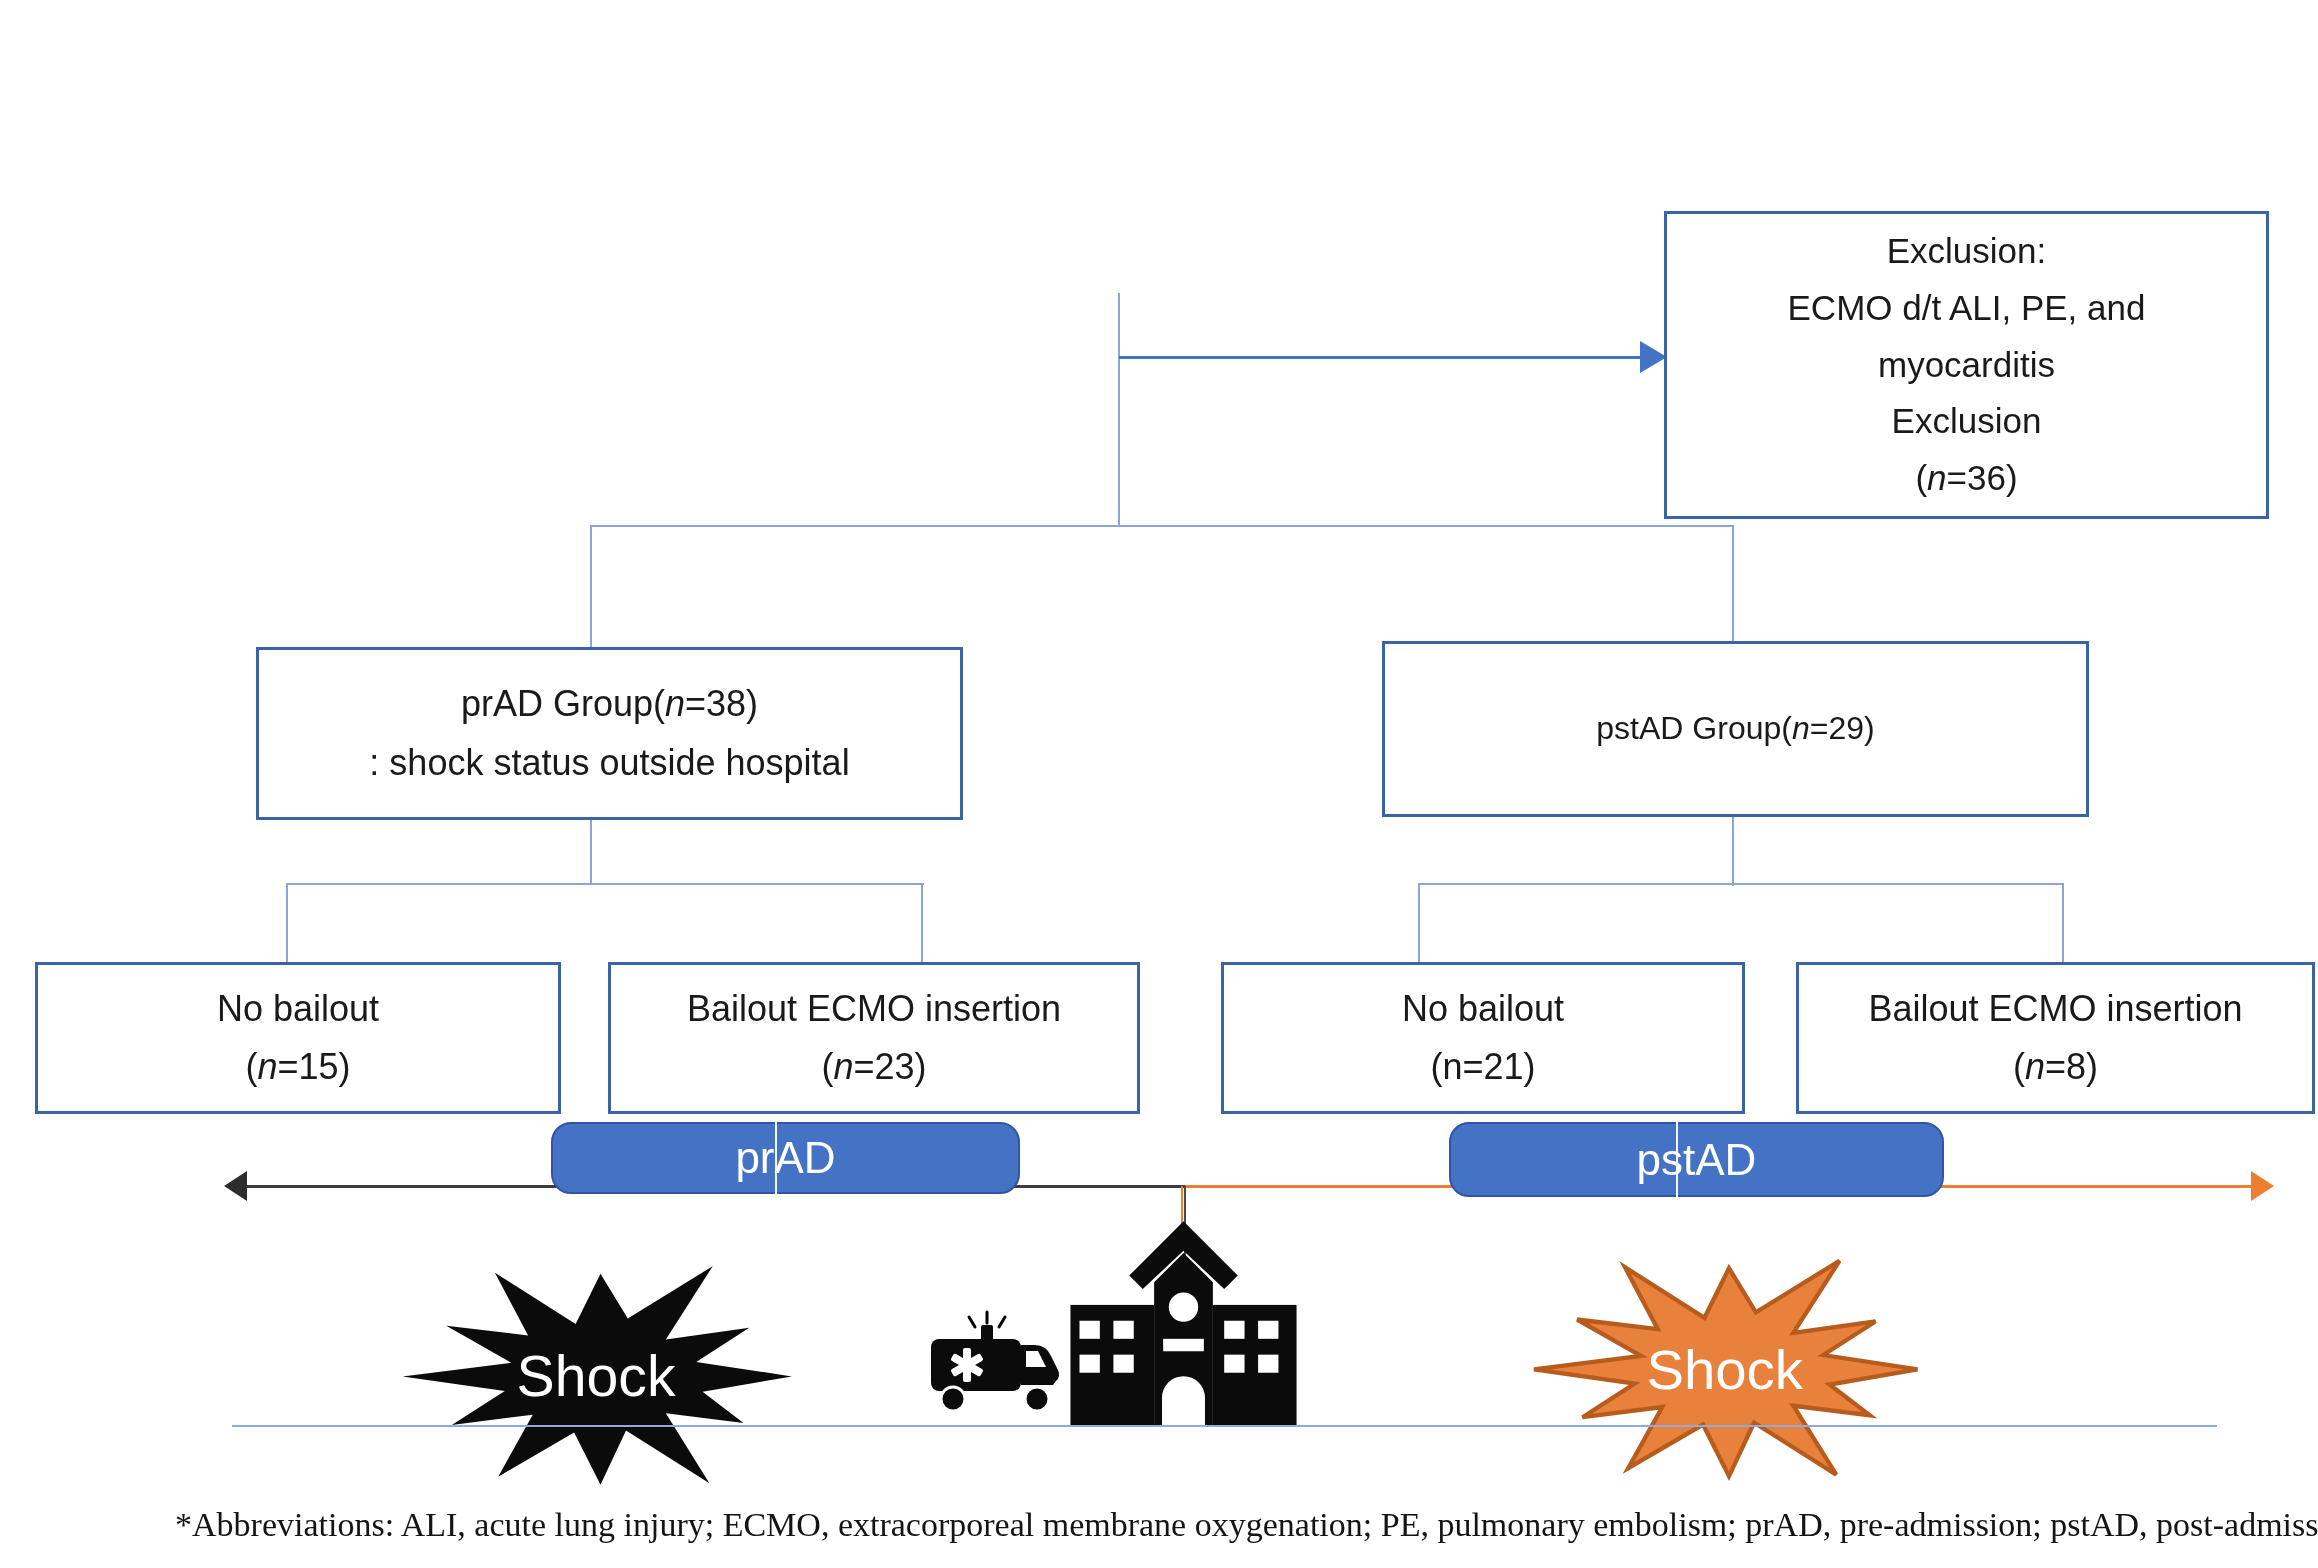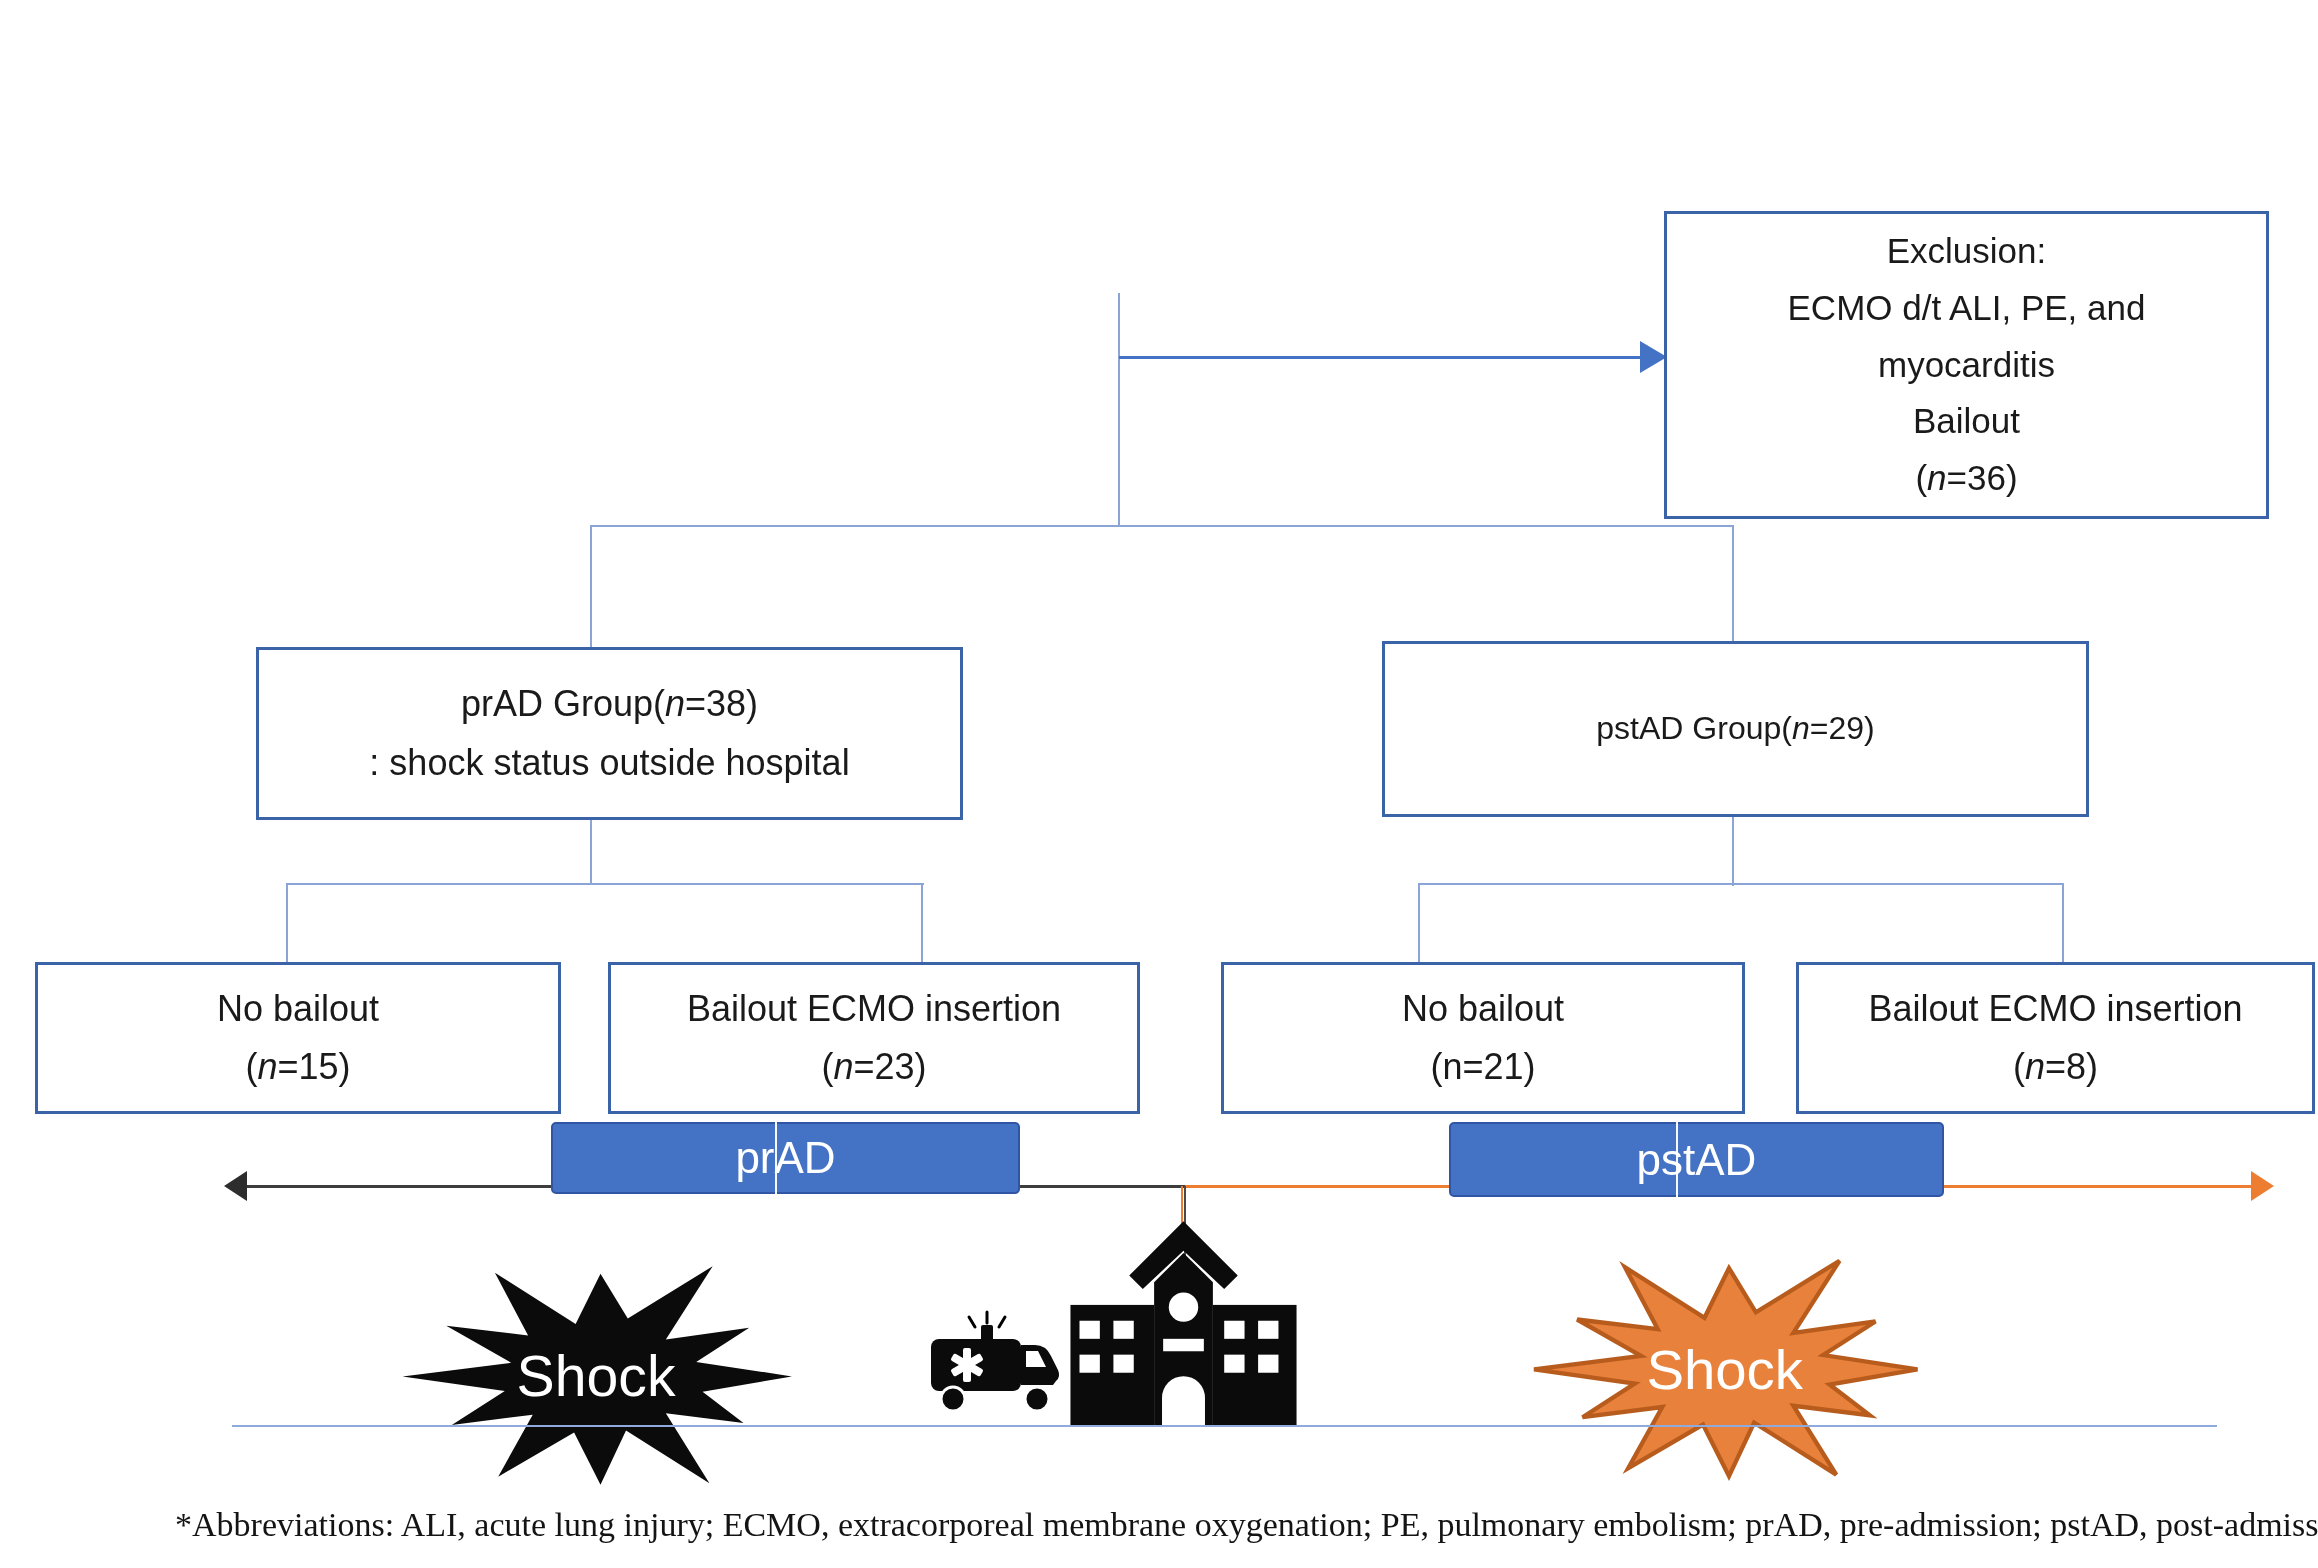--- a/index.html
+++ b/index.html
@@ -3,21 +3,21 @@
 <meta charset="utf-8">
 <style>
   html,body{margin:0;padding:0;background:#ffffff;}
   .stage{position:relative;width:2319px;height:1569px;background:#ffffff;overflow:hidden;
          font-family:"Liberation Sans","DejaVu Sans",sans-serif;color:#1a1a1a;}
   .box{position:absolute;background:#fff;border:3.2px solid #3b63a8;
        display:flex;flex-direction:column;justify-content:center;align-items:center;
        text-align:center;}
   .ln{line-height:1.62;white-space:nowrap;}
   .cn{position:absolute;background:#8aa5d6;}
-  .pill{position:absolute;background:#4472C4;border:2.4px solid #2f55a4;border-radius:5px;
+  .pill{position:absolute;background:#4472C4;border:2.4px solid #2f55a4;border-radius:20px;
         color:#ffffff;display:flex;align-items:center;justify-content:center;font-size:44px;}
   .tl{position:absolute;}
   .tri{position:absolute;width:0;height:0;}
   .whiteline{position:absolute;width:2.4px;background:rgba(255,255,255,.95);}
   .footnote{position:absolute;font-family:"Liberation Serif","DejaVu Serif",serif;
             font-size:34px;color:#141414;white-space:nowrap;}
   svg{position:absolute;display:block;}
   svg text{font-family:"Liberation Sans","DejaVu Sans",sans-serif;}
 </style>
 </head>
@@ -41,21 +41,21 @@
   <div class="cn" style="left:2062px;top:883px;width:2.4px;height:80px;"></div>
 
   <div class="cn" style="left:1119px;top:356px;width:526px;height:3.2px;background:#4472C4;"></div>
   <div class="tri" style="left:1640px;top:341px;border-top:16.5px solid transparent;border-bottom:16.5px solid transparent;border-left:27px solid #4472C4;"></div>
 
 
   <div class="box" style="left:1664px;top:211px;width:599px;height:302px;font-size:35px;">
     <div class="ln">Exclusion:</div>
     <div class="ln">ECMO d/t ALI, PE, and</div>
     <div class="ln">myocarditis</div>
-    <div class="ln">Bailout</div>
+    <div class="ln">Exclusion</div>
     <div class="ln">(<i>n</i>=36)</div>
   </div>
 
   <div class="box" style="left:256px;top:647px;width:701px;height:167px;font-size:36px;text-align:center;">
     <div class="ln">prAD Group(<i>n</i>=38)</div>
     <div class="ln">: shock status outside hospital</div>
   </div>
 
   <div class="box" style="left:1382px;top:641px;width:701px;height:170px;font-size:32px;">
     <div class="ln">pstAD Group(<i>n</i>=29)</div>

